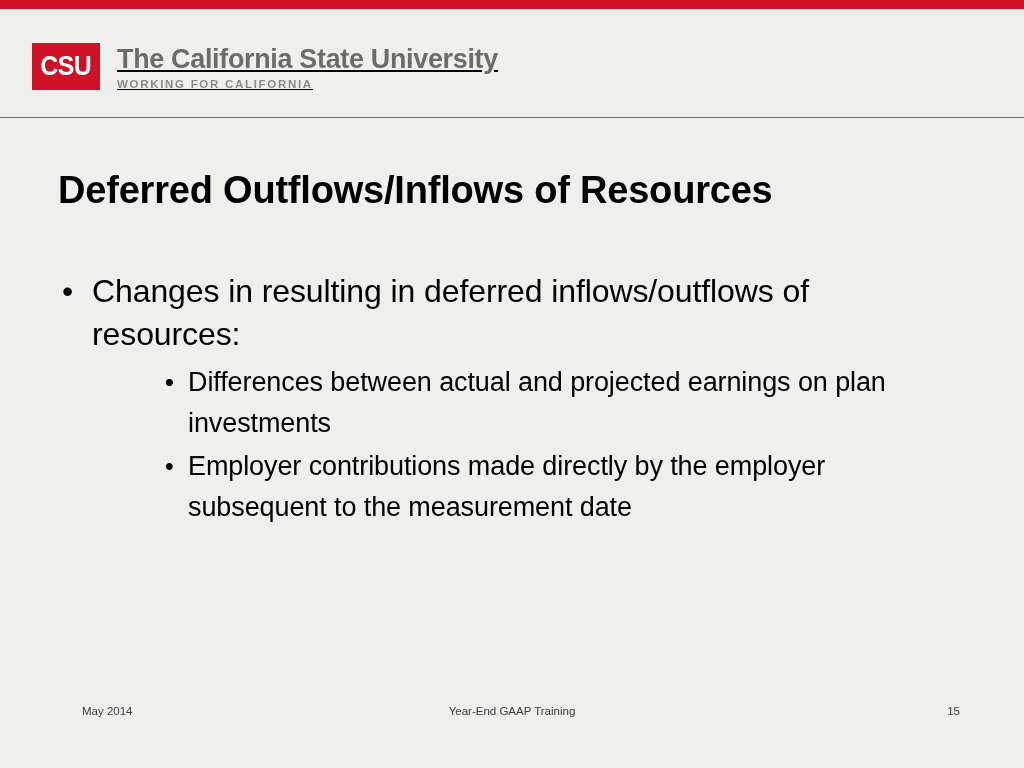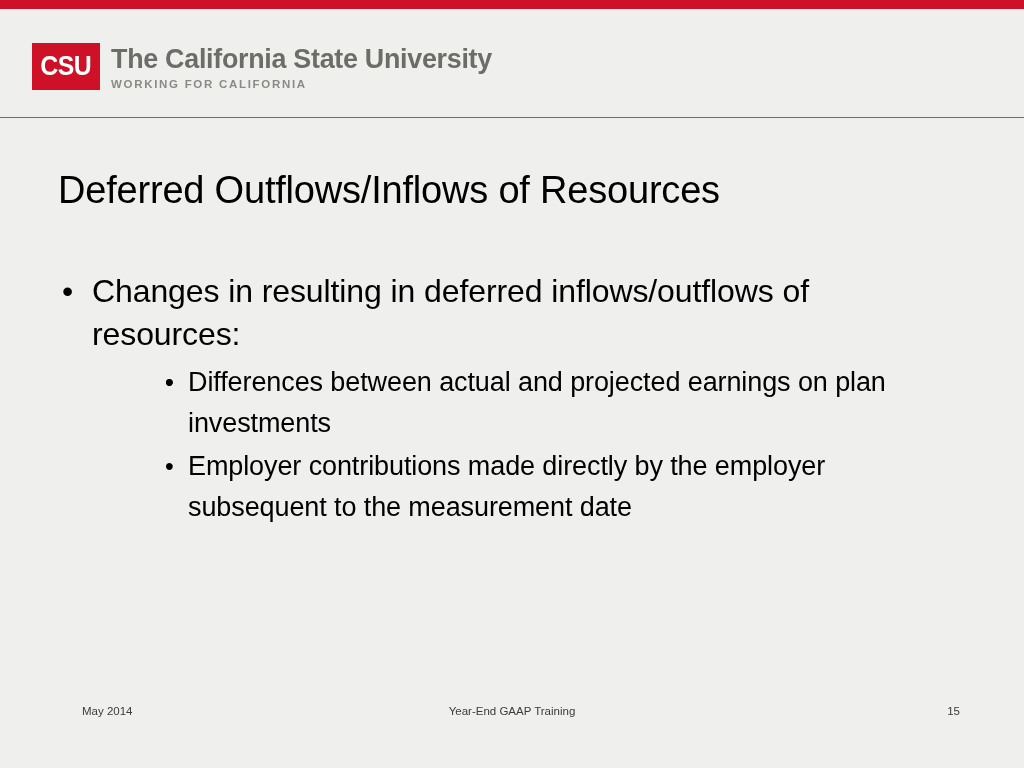--- a/index.html
+++ b/index.html
@@ -56,22 +56,23 @@
   .logo-mark-text {
     color: #ffffff;
     font-family: "Liberation Sans", sans-serif;
     font-weight: bold;
     font-size: 27px;
     letter-spacing: -0.5px;
     line-height: 1;
     transform: scaleX(0.92);
   }
   .logo-words {
-    margin-left: 11px;
+    margin-left: 17px;
     padding-top: 1px;
+    text-decoration: underline;
   }
   .logo-title {
     color: #6d6d67;
     font-family: "Liberation Sans", sans-serif;
     font-weight: bold;
     font-size: 28px;
     line-height: 30px;
     letter-spacing: -0.3px;
     white-space: nowrap;
     transform: scaleX(0.96);
@@ -97,21 +98,21 @@
   }
 
   
   .slide-title {
     position: absolute;
     left: 58px;
     top: 141px;
     width: 900px;
     color: #000000;
     font-family: "Liberation Sans", sans-serif;
-    font-weight: normal;
+    font-weight: bold;
     font-size: 38px;
     line-height: 48px;
     letter-spacing: -0.2px;
   }
 
   
   .body {
     position: absolute;
     left: 0;
     top: 270px;

